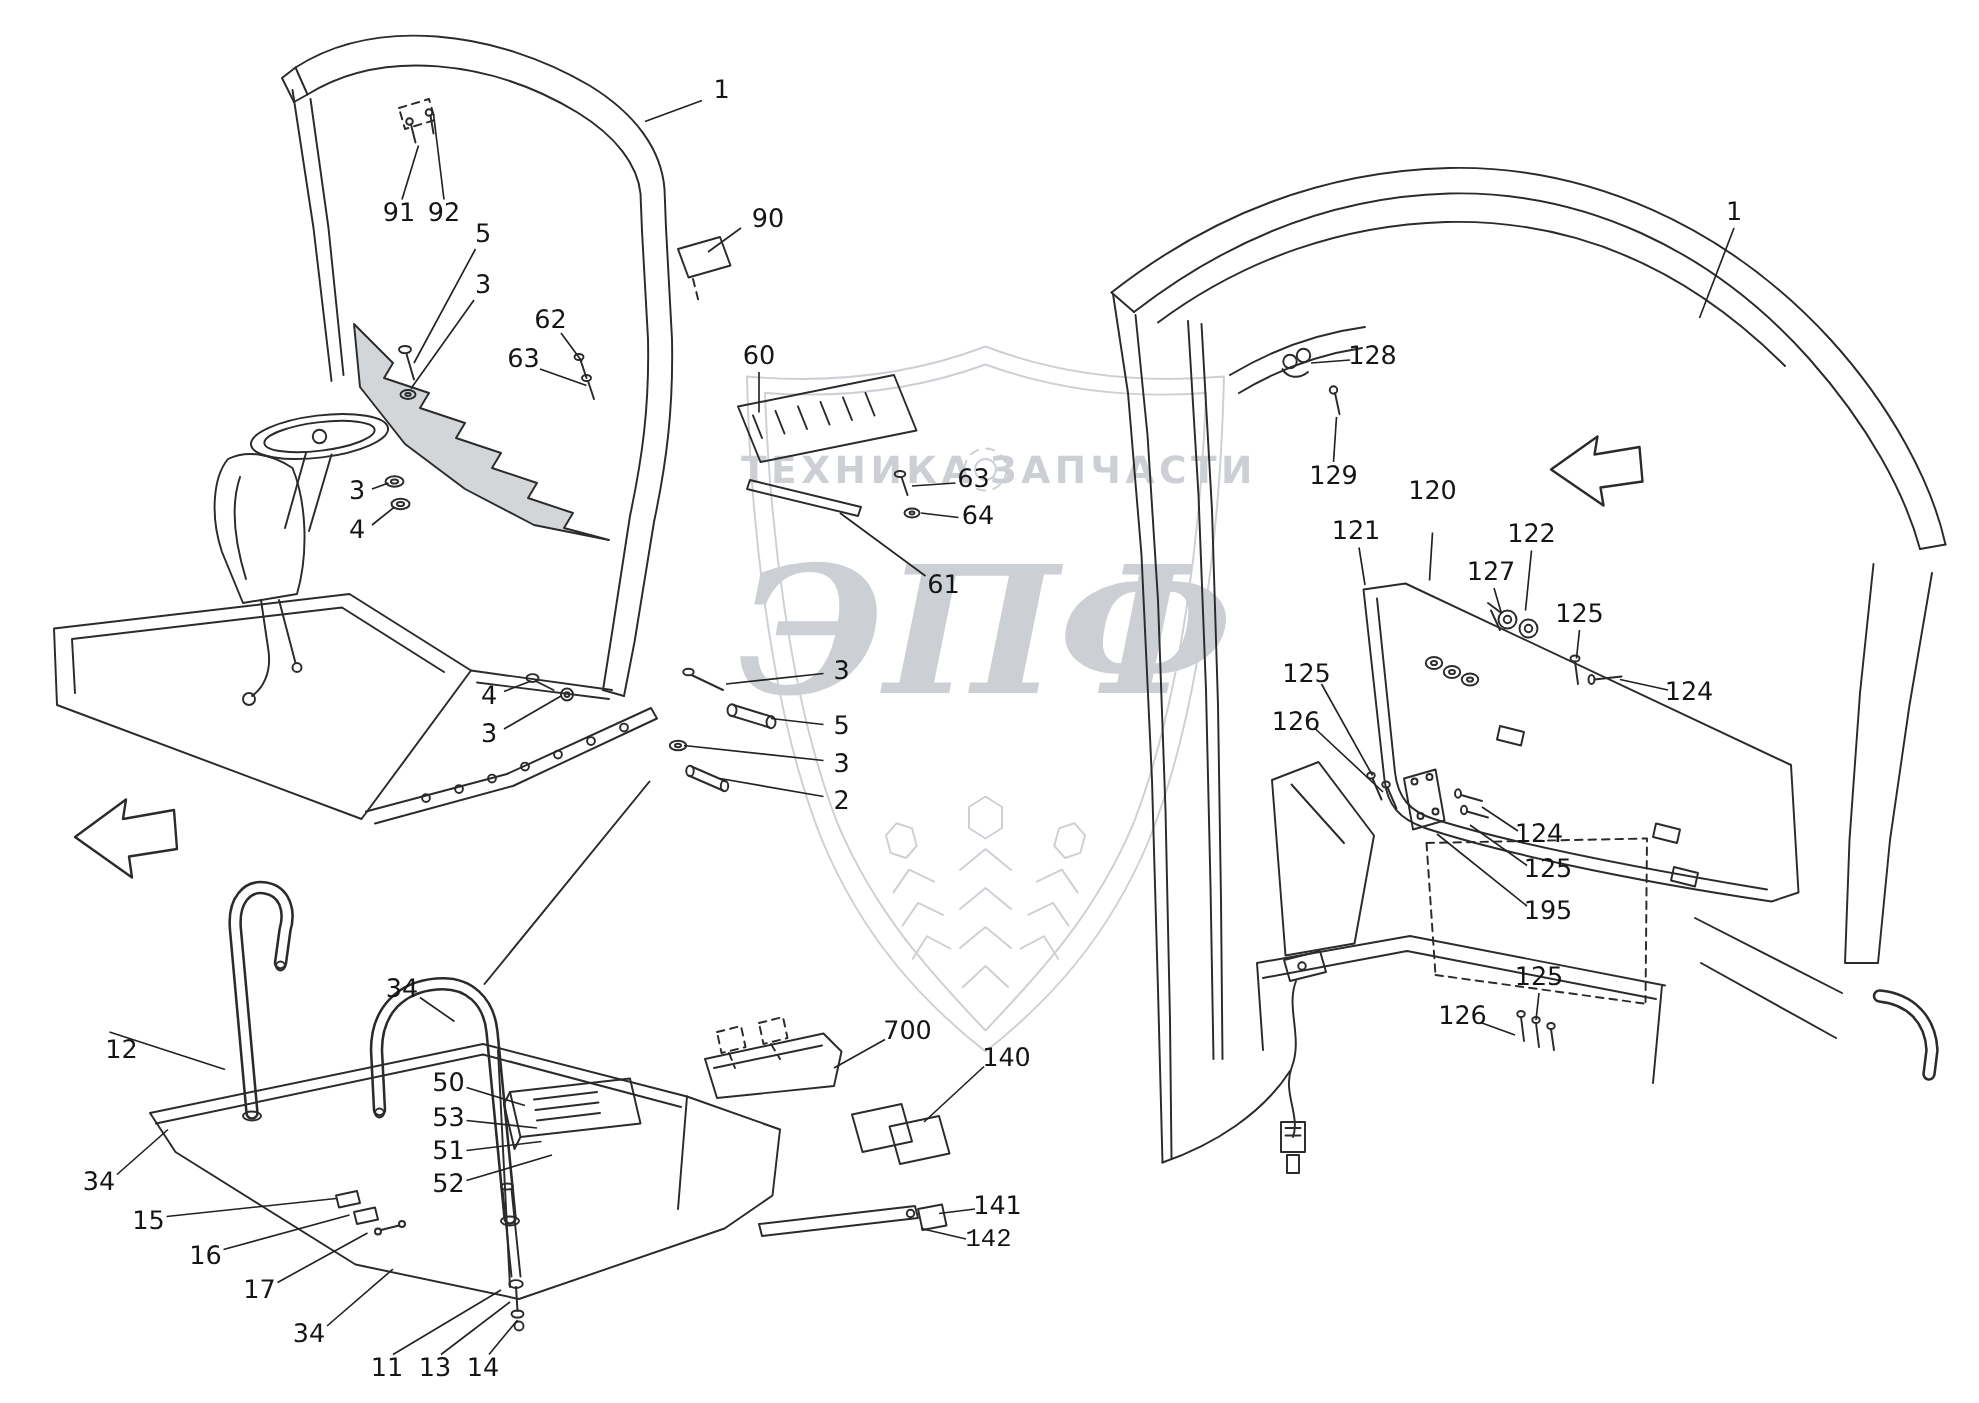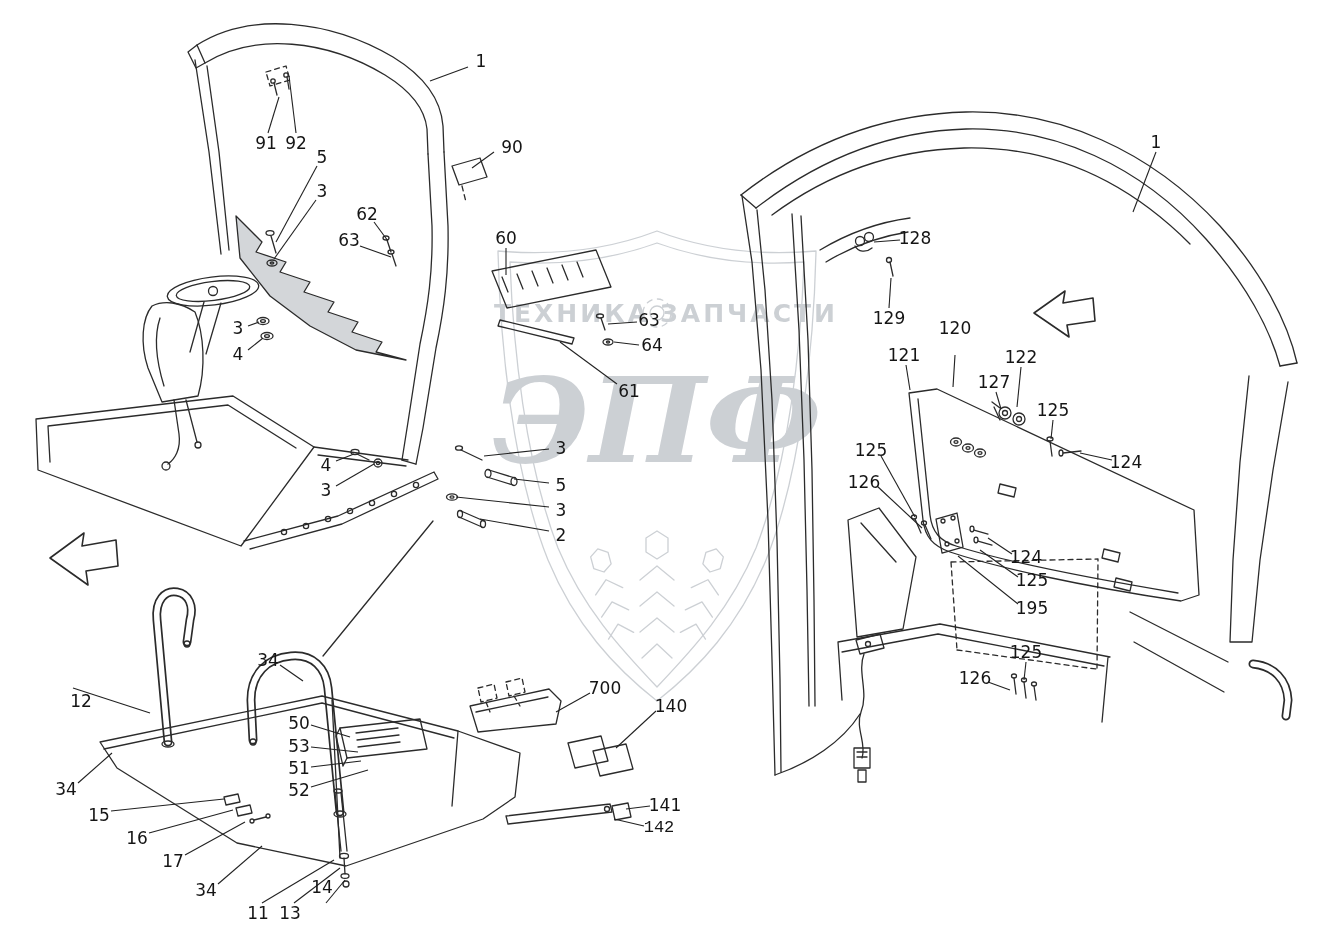--- a/index.html
+++ b/index.html
@@ -360,21 +360,21 @@
       <div class="part-label" style="left: 299px; top: 746px;">53</div>
       <div class="part-label" style="left: 299px; top: 768px;">51</div>
       <div class="part-label" style="left: 299px; top: 790px;">52</div>
       <div class="part-label" style="left: 66px; top: 789px;">34</div>
       <div class="part-label" style="left: 99px; top: 815px;">15</div>
       <div class="part-label" style="left: 137px; top: 838px;">16</div>
       <div class="part-label" style="left: 173px; top: 861px;">17</div>
       <div class="part-label" style="left: 206px; top: 890px;">34</div>
       <div class="part-label" style="left: 258px; top: 913px;">11</div>
       <div class="part-label" style="left: 290px; top: 913px;">13</div>
-      <div class="part-label" style="left: 322px; top: 887px;">14</div>
+      <div class="part-label" style="left: 322px; top: 913px;">14</div>
       <div class="part-label" style="left: 605px; top: 688px;">700</div>
       <div class="part-label" style="left: 671px; top: 706px;">140</div>
       <div class="part-label" style="left: 665px; top: 805px;">141</div>
       <div class="part-label" style="left: 659px; top: 827px; font-family: Liberation Mono, monospace;">142</div>
       <div class="part-label" style="left: 1156px; top: 142px;">1</div>
       <div class="part-label" style="left: 915px; top: 238px;">128</div>
       <div class="part-label" style="left: 889px; top: 318px;">129</div>
       <div class="part-label" style="left: 904px; top: 355px;">121</div>
       <div class="part-label" style="left: 955px; top: 328px;">120</div>
       <div class="part-label" style="left: 1021px; top: 357px;">122</div>

